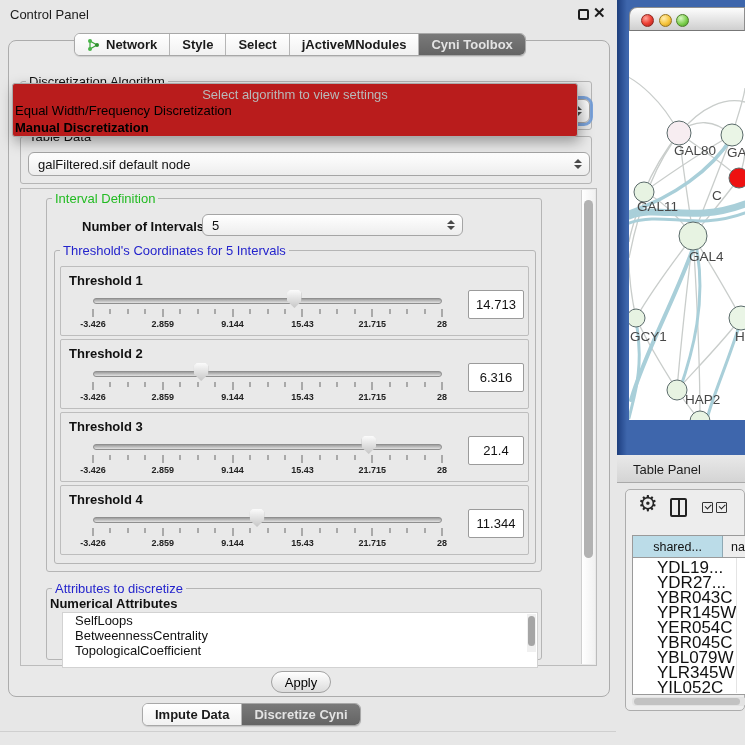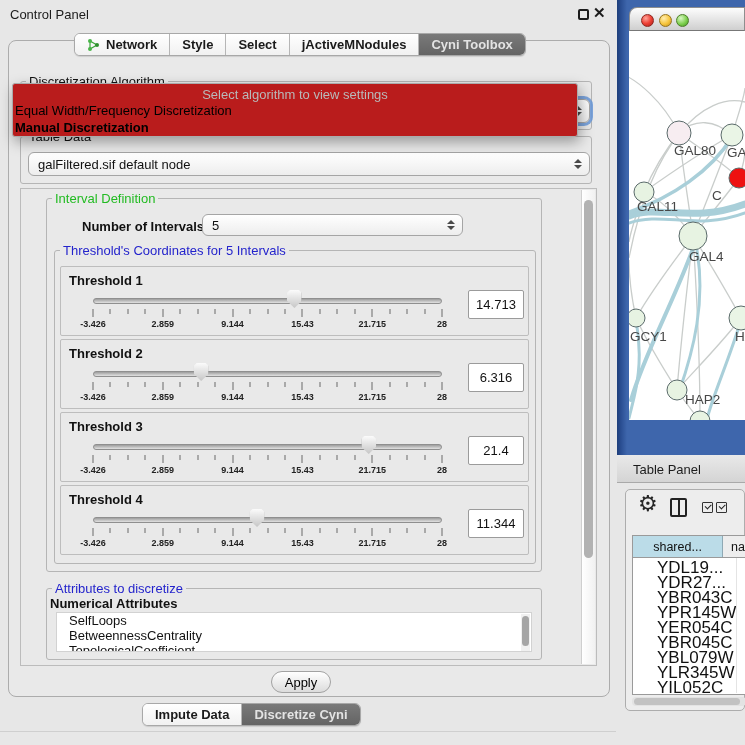--- a/index.html
+++ b/index.html
@@ -56,21 +56,21 @@
   .thumb { position:absolute; top:23px; width:15px; height:18px; transform:translateX(-50%); background:linear-gradient(#fbfbfb,#c6c6c6); clip-path:polygon(50% 100%,0 60%,0 16%,20% 0,80% 0,100% 16%,100% 60%); filter:drop-shadow(0 1px 1px rgba(0,0,0,.35)); }
   .tick { position:absolute; top:42px; width:1px; height:5px; background:#6a6a6a; transform:translateX(-0.5px); }
   .tick.major { height:8px; }
   .tick-label { position:absolute; top:52px; transform:translateX(-50%); font-size:9px; font-weight:bold; color:#222; white-space:nowrap; }
   .val-box { position:absolute; right:4px; top:23px; width:56px; height:29px; background:#fff; border:1px solid #9b9b9b; border-radius:2px; text-align:center; font-size:13px; font-family:"Liberation Sans",sans-serif; color:#111; }
 
   .noi-label { position:absolute; left:82px; top:219px; font-size:13px; font-weight:bold; }
 
   
   .attr-sub { position:absolute; left:50px; top:596px; font-size:13px; font-weight:bold; }
-  .attr-list { position:absolute; left:56px; top:612px; width:476px; height:40px; background:#fff; border:1px solid #d2d2d2; overflow:hidden; }
+  .attr-list { position:absolute; left:62px; top:612px; width:476px; height:56px; background:#fff; border:1px solid #d2d2d2; overflow:hidden; }
   .attr-item { font-size:13px; color:#111; padding-left:12px; line-height:15px; }
   .list-scroll { position:absolute; right:1px; top:1px; width:9px; height:38px; background:#f0f0f0; }
   .list-thumb { position:absolute; left:1px; top:2px; width:7px; height:30px; background:#a5a5a5; border-radius:4px; }
 
   .apply-btn { position:absolute; left:271px; top:671px; width:60px; height:22px; background:linear-gradient(#ffffff,#dcdcdc); border:1px solid #a2a2a2; border-radius:11px; font-size:13px; display:flex; align-items:center; justify-content:center; }
 
   
   .net-holder { position:absolute; left:617px; top:0; width:128px; height:455px; background:linear-gradient(90deg,#1f3f7a 0,#2a4e92 4px,#3e66ac 10px); }
   .net-holder svg { position:absolute; left:0; top:0; }
   .net-titlebar { position:absolute; left:629px; top:7px; width:116px; height:24px; background:linear-gradient(#fdfdfd,#cfcfcf); border:1px solid #8e8e8e; border-bottom-color:#777; border-radius:8px 0 0 0; }

